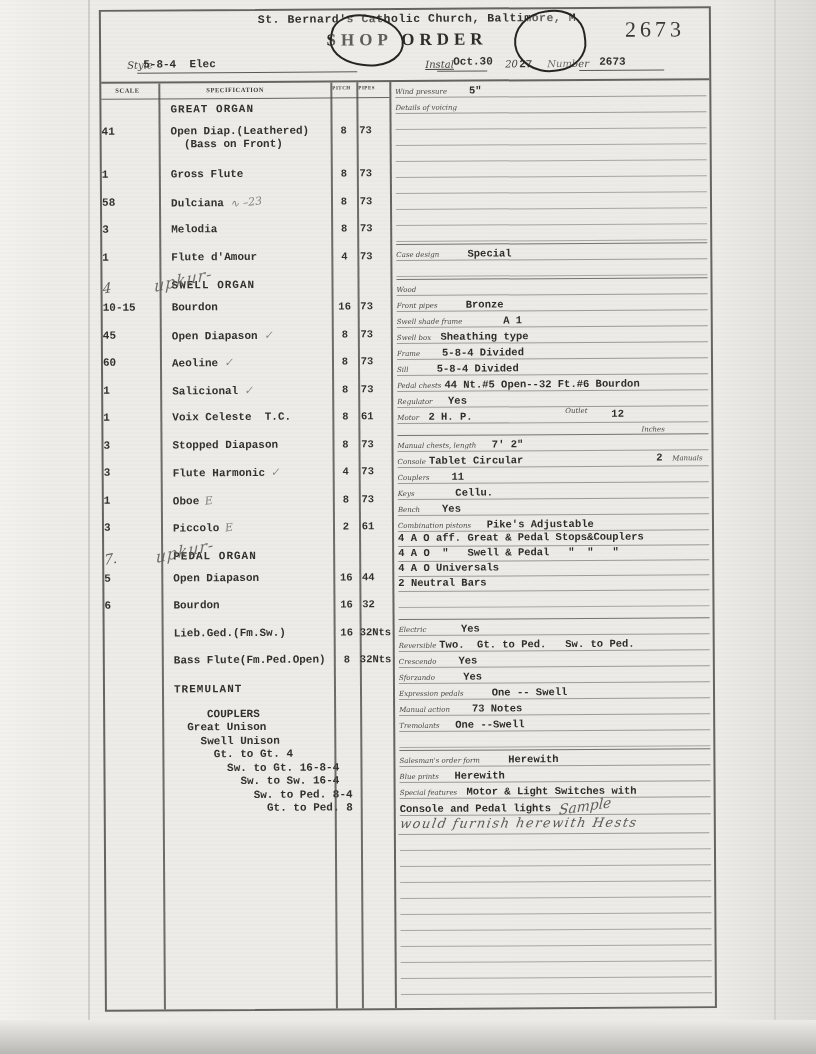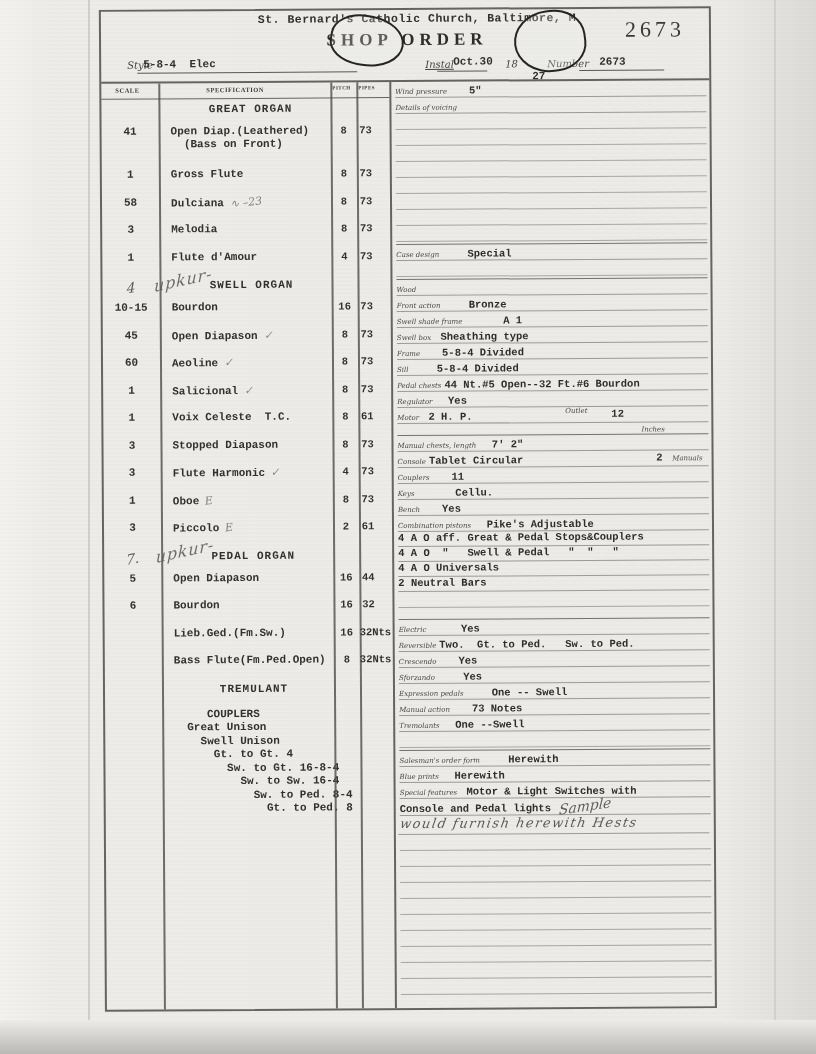--- a/index.html
+++ b/index.html
@@ -44,25 +44,25 @@
   .vline{position:absolute;top:0;bottom:0;width:1.5px;background:rgba(78,76,72,.8);}
   .vl-1{left:57px}.vl-2{left:229px}.vl-3{left:255px}
   .tbl-head{position:relative;height:15px;border-bottom:1.5px solid rgba(78,76,72,.85);}
   .th{position:absolute;top:3px;font:700 6.5px "Liberation Serif",serif;color:#3c3a36;letter-spacing:.5px;}
   .th-scale{left:14px}.th-spec{left:105px}.th-pitch{left:231px;font-size:5px}.th-pipes{left:257px;font-size:5px}
 
   .r{position:relative;display:flex;align-items:flex-start;}
   .r-stop{height:27.5px;padding-top:3px;box-sizing:border-box;}
   .r-stop2{height:43px;padding-top:3px;box-sizing:border-box;}
   .r-sec{height:23px;padding-top:4px;box-sizing:border-box;}
-  .c-scale{width:57px;text-align:center;font:700 11px "Liberation Mono",monospace;color:#33312d;}
+  .c-scale{width:57px;text-align:left;font:700 11px "Liberation Mono",monospace;color:#33312d;}
   .c-spec{width:172px;padding-left:12px;box-sizing:border-box;font:700 11px "Liberation Mono",monospace;color:#33312d;white-space:pre;line-height:12.5px;position:relative;}
   .c-pitch{width:26px;text-align:center;font:700 10.5px "Liberation Mono",monospace;color:#33312d;}
   .c-pipes{width:18px;text-align:center;font:700 10.5px "Liberation Mono",monospace;color:#33312d;white-space:nowrap;}
-  .sec-label{display:block;text-align:center;letter-spacing:1px;}
+  .sec-label{display:block;letter-spacing:1px;}
   .pencil{font:italic 11px "DejaVu Serif",serif;color:#84827c;margin-left:6px;transform:rotate(-6deg);display:inline-block;}
   .hand-scale{font:italic 14px "DejaVu Serif",serif;color:#5f5d58;transform:rotate(-10deg) skewX(-10deg);display:inline-block;}
   .hand-over{position:absolute;left:-6px;top:-9px;font:italic 16px "DejaVu Serif",serif;color:#5a5852;
     transform:rotate(-12deg) skewX(-14deg);letter-spacing:1px;opacity:.85;}
   .couplers{padding:6px 0 0 82px;font:700 11px "Liberation Mono",monospace;color:#33312d;line-height:13.5px;}
   .cl{white-space:pre;display:block;}
 
   
   .right-col{position:absolute;left:288px;right:0;top:72px;bottom:0;border-left:2px solid rgba(78,76,72,.85);
     padding:0 3px 0 4px;overflow:hidden;box-sizing:border-box;}
@@ -92,22 +92,22 @@
 
   <div class="hdr-church">St. Bernard's Catholic Church, Baltimore, M</div>
   <div class="hdr-title">SHOP ORDER</div>
   <div class="hdr-stamp">2673</div>
 
   <div class="style-line">
     <span class="lab-it" style="position:absolute;left:0;top:2px;margin-left:20px;">Style</span>
     <span class="typed" style="position:absolute;left:36px;top:1px;">5-8-4  Elec</span>
     <span class="lab-it" style="position:absolute;left:318px;top:3px;text-decoration:underline;">Instal</span>
     <span class="typed" style="position:absolute;left:346px;top:0;">Oct.30</span>
-    <span class="lab-it" style="position:absolute;left:398px;top:3px;">18</span>
-    <span class="typed" style="position:absolute;left:412px;top:15px;margin-left:13px;">27</span>
+    <span class="lab-it" style="position:absolute;left:398px;top:3px;">20</span>
+    <span class="typed" style="position:absolute;left:412px;top:3px;">27</span>
     <span class="lab-it" style="position:absolute;left:440px;top:3px;">Number</span>
     <span class="typed" style="position:absolute;left:492px;top:1px;">2673</span>
   </div>
   <div class="u1"></div>
   <div class="u2"></div>
   <div class="u3"></div>
 
   <div class="punch punch-1"></div>
   <div class="punch punch-2"></div>
 
@@ -277,21 +277,21 @@
         <div class="bl"></div>
         <div class="bl"></div>
         <div class="bl"></div>
         <div class="bl"></div>
         <div class="bl"></div>
         <div class="bl"></div>
         <div class="bl"></div>
         <div class="f sep"><span class="lb">Case design</span><span class="val">    Special</span></div>
         <div class="bl"></div>
         <div class="f sep"><span class="lb">Wood</span><span class="val"></span></div>
-        <div class="f"><span class="lb">Front action</span><span class="val">    Bronze</span></div>
+        <div class="f"><span class="lb">Front pipes</span><span class="val">    Bronze</span></div>
         <div class="f"><span class="lb">Swell shade frame</span><span class="val">      A 1</span></div>
         <div class="f"><span class="lb">Swell box</span><span class="val"> Sheathing type</span></div>
         <div class="f"><span class="lb">Frame</span><span class="val">   5-8-4 Divided</span></div>
         <div class="f"><span class="lb">Sill</span><span class="val">    5-8-4 Divided</span></div>
         <div class="f"><span class="lb">Pedal chests</span><span class="val">44 Nt.#5 Open--32 Ft.#6 Bourdon</span></div>
         <div class="f"><span class="lb">Regulator</span><span class="val">  Yes</span></div>
         <div class="f"><span class="lb">Motor</span><span class="val"> 2 H. P.</span><span class="lb2" style="left: 168px; top: 0;">Outlet</span><span class="val2" style="left: 214px; top: 1px;">12</span><span class="lb2" style="left: 244px; top: 19px;">Inches</span></div>
         <div class="gapi"></div>
         <div class="f sep"><span class="lb">Manual chests, length</span><span class="val">  7' 2"</span></div>
         <div class="f"><span class="lb">Console</span><span class="val">Tablet Circular</span><span class="val2" style="right: 46px; top: 1px;">2</span><span class="lb2" style="right: 6px; top: 4px;">Manuals</span></div>

